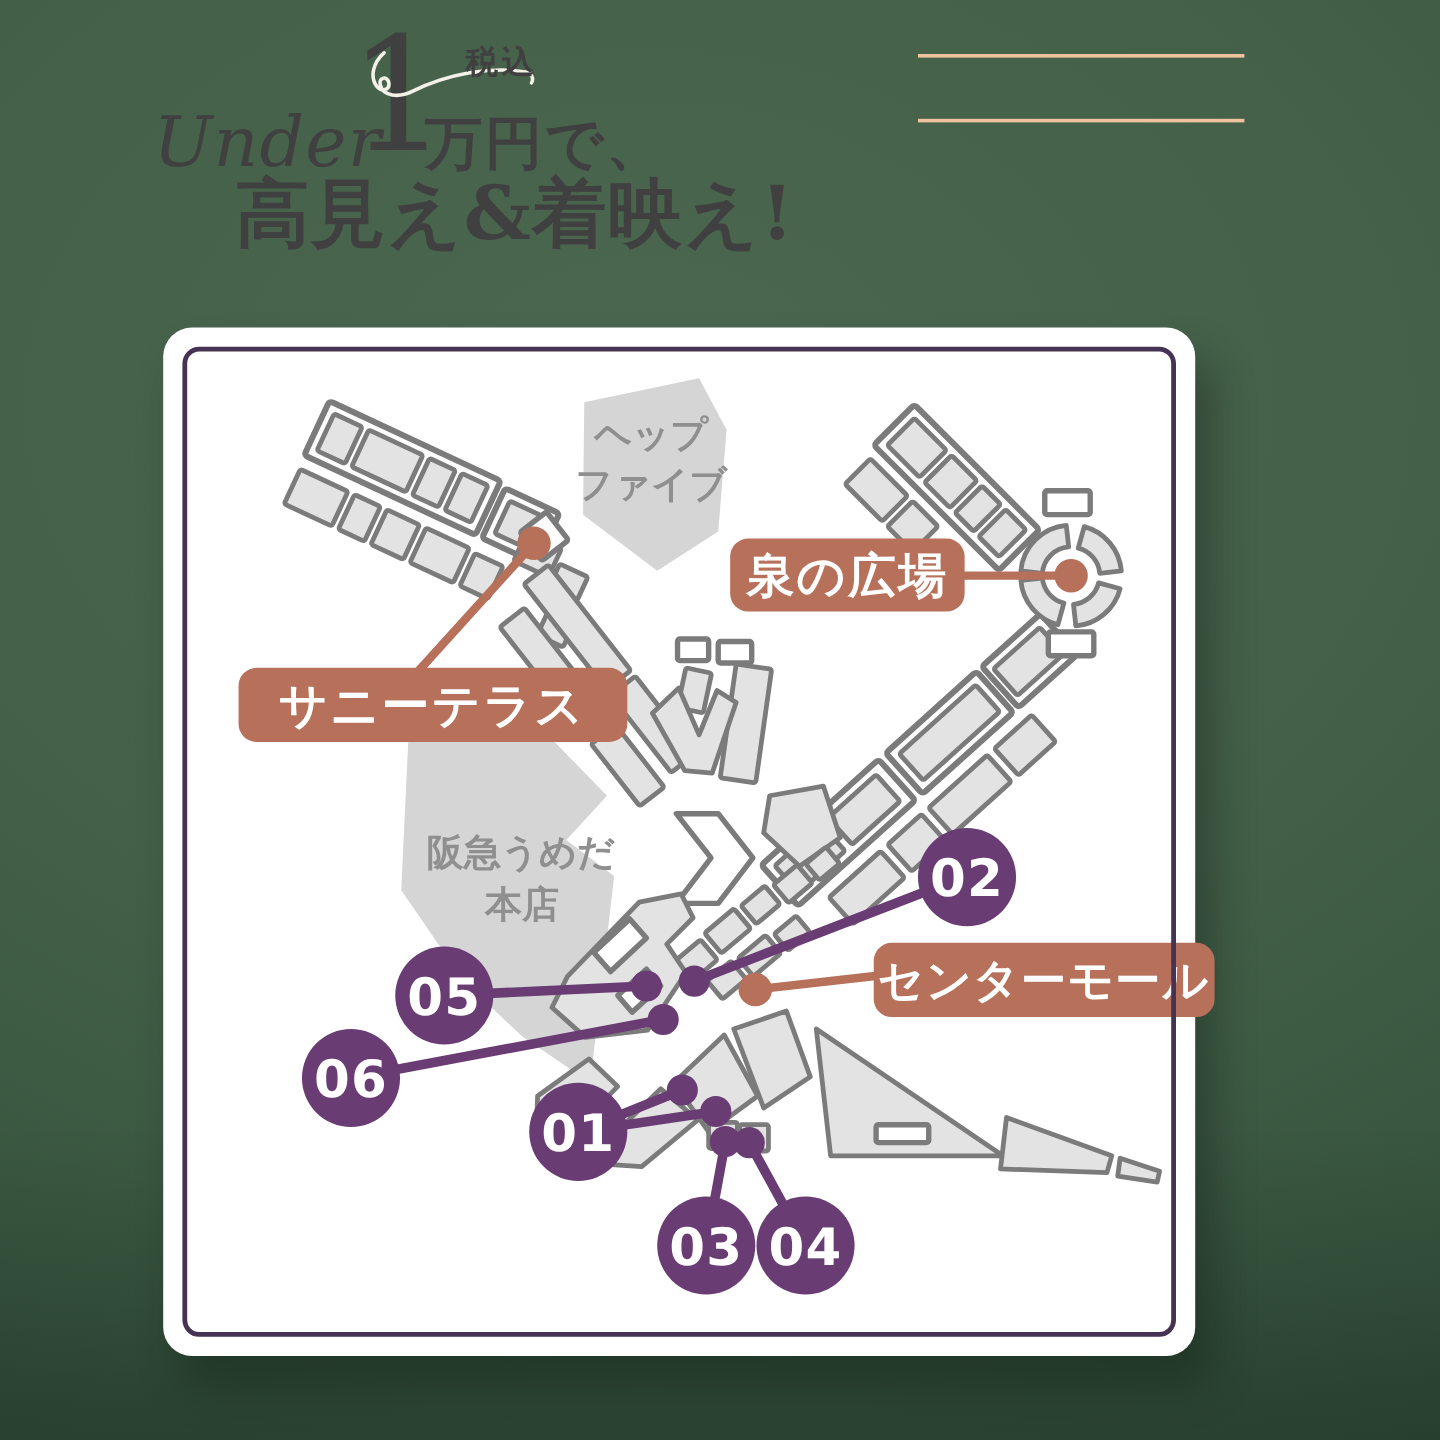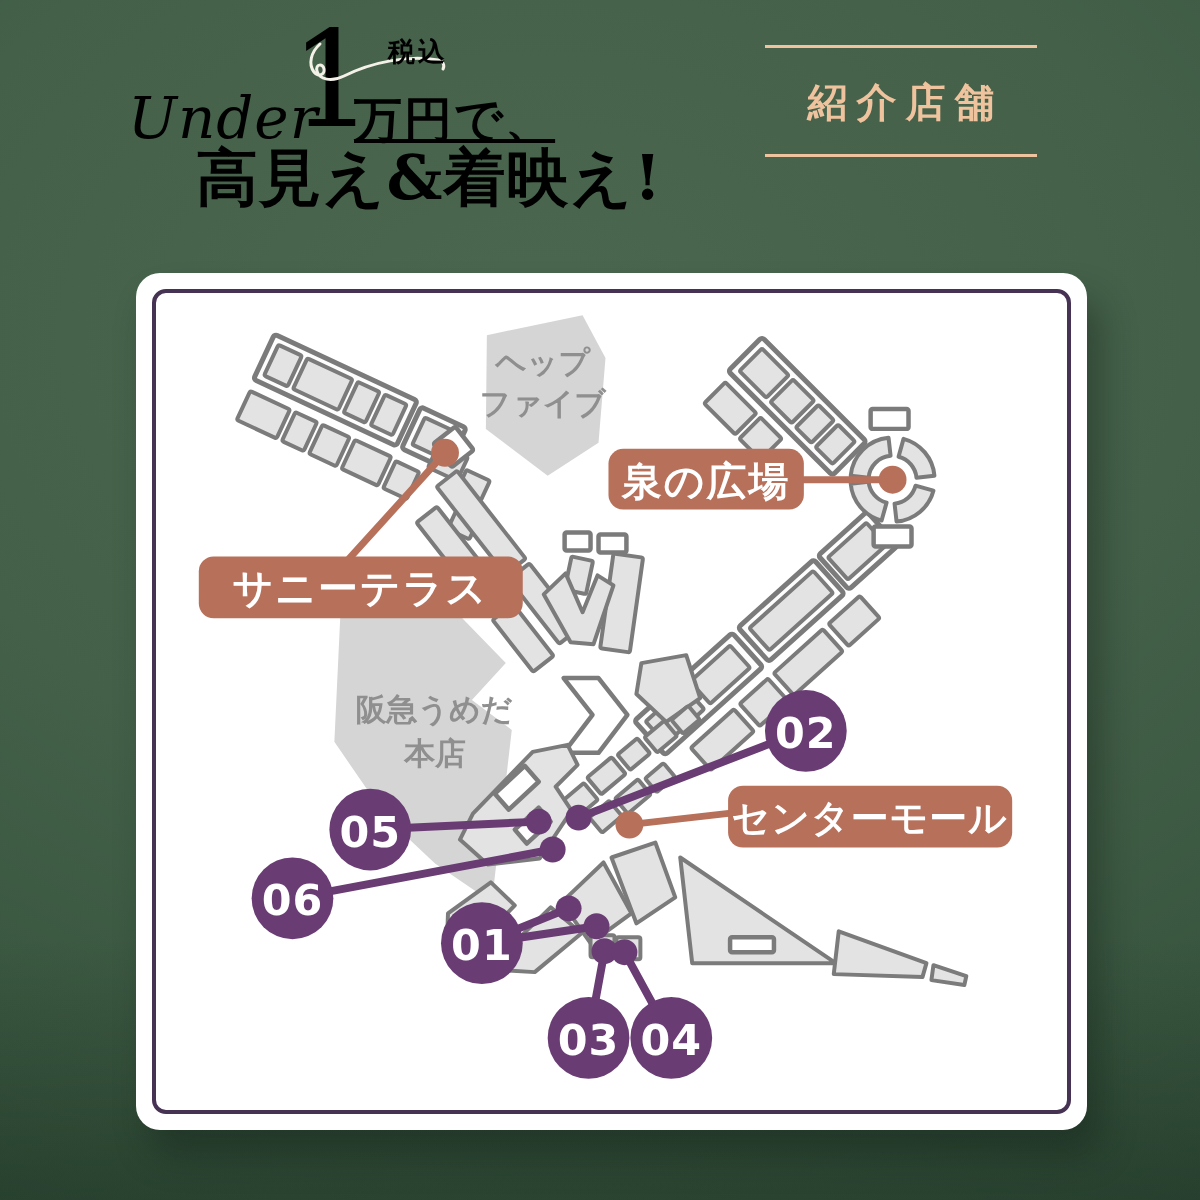--- a/index.html
+++ b/index.html
@@ -4,35 +4,35 @@
 <style>
   html,body{margin:0;padding:0;width:1200px;height:1200px;overflow:hidden;}
   body{
     position:relative;
     font-family:"Liberation Sans","DejaVu Sans",sans-serif;
     background:
       linear-gradient(180deg, rgba(0,0,0,0) 78%, rgba(10,25,15,.28) 100%),
       radial-gradient(130% 95% at 45% 28%, #4b6750 0%, #446049 42%, #38553f 72%, #2d4836 100%);
   }
   
-  .t-cream{color:#000000;}
+  .t-cream{color:#404040;}
   #t-under{position:absolute;left:128px;top:84px;font:italic 400 58px "DejaVu Serif",serif;letter-spacing:1px;}
   #t-one{position:absolute;left:290px;top:14px;font:400 132px "DejaVu Serif",serif;line-height:1;}
-  #t-manyen{position:absolute;left:354px;top:88px;font:600 48px "DejaVu Serif",serif;letter-spacing:2px;text-decoration:underline;}
+  #t-manyen{position:absolute;left:354px;top:88px;font:600 48px "DejaVu Serif",serif;letter-spacing:2px;}
   #t-tax{position:absolute;left:388px;top:34px;font:600 27px "DejaVu Serif",serif;letter-spacing:3px;}
   #t-swash{position:absolute;left:304px;top:40px;}
   #t-line2{position:absolute;left:196px;top:136px;font:600 62px "DejaVu Serif",serif;letter-spacing:1px;}
   
   #badge{position:absolute;left:765px;top:45px;width:272px;text-align:center;
     border-top:3px solid #eec39d;border-bottom:3px solid #eec39d;
     padding:27px 0 24px 0;color:#eec39d;}
   #badge .l1{font:700 40px "Liberation Sans",sans-serif;letter-spacing:9px;text-indent:9px;}
   #badge .l2{font:400 63px "DejaVu Serif",serif;letter-spacing:5px;text-indent:5px;margin-top:7px;}
   
-  #card{position:absolute;left:136px;top:273px;width:951px;height:857px;background:#fff;
+  #card{position:absolute;left:136px;top:273px;width:860px;height:857px;background:#fff;
     border-radius:24px;box-shadow:14px 26px 34px rgba(15,30,20,.38);}
   #card .inner-border{position:absolute;left:16px;top:16px;right:16px;bottom:16px;
     border:4px solid #463253;border-radius:14px;pointer-events:none;}
   #map-svg{position:absolute;left:0;top:0;}
   
   .o{fill:#fdfdfd;stroke:#7b7b7b;stroke-width:5;stroke-linejoin:round;}
   .g{fill:#e3e3e3;stroke:#7b7b7b;stroke-width:4;stroke-linejoin:round;}
   .wc{fill:#ffffff;stroke:#7b7b7b;stroke-width:4.5;stroke-linejoin:round;}
   .blob{fill:#d5d5d5;}
   .blobtxt{fill:#8f8f8f;font:600 31px "Liberation Sans",sans-serif;text-anchor:middle;dominant-baseline:central;}
@@ -54,21 +54,20 @@
   <span id="t-one" class="t-cream">1</span>
   <span id="t-manyen" class="t-cream">万円で、</span>
   <svg id="t-swash" width="150" height="52" viewBox="0 0 150 52">
     <path d="M16,4 C7,12 4,24 10,32 C14,37 21,35 20,29 C19,23 11,24 13,31 C15,40 28,42 40,36 C68,22 104,15 134,20 C139,21 141,25 139,29" fill="none" stroke="#f4f1e8" stroke-width="3" stroke-linecap="round"></path>
   </svg>
   <span id="t-tax" class="t-cream">税込</span>
   <div id="t-line2" class="t-cream">高見え&amp;着映え!</div>
 </div>
 
 <div id="badge">
-  <div class="l1">紹介店舗</div>
 </div>
 
 <div id="card">
   <svg id="map-svg" width="932" height="857" viewBox="0 0 935 855">
 
     <polygon class="blob" points="352,60 448,40 471,83 464,168 413,201 351,154"></polygon>
     <polygon class="blob" points="205,341 302,318 371,389 337,426 377,456 357,629 300,590 252,545 199,468"></polygon>
     <text class="blobtxt" x="408" y="87">ヘップ</text>
     <text class="blobtxt" x="408" y="129">ファイブ</text>
     <text class="blobtxt" x="299" y="436" font-size="33">阪急うめだ</text>

